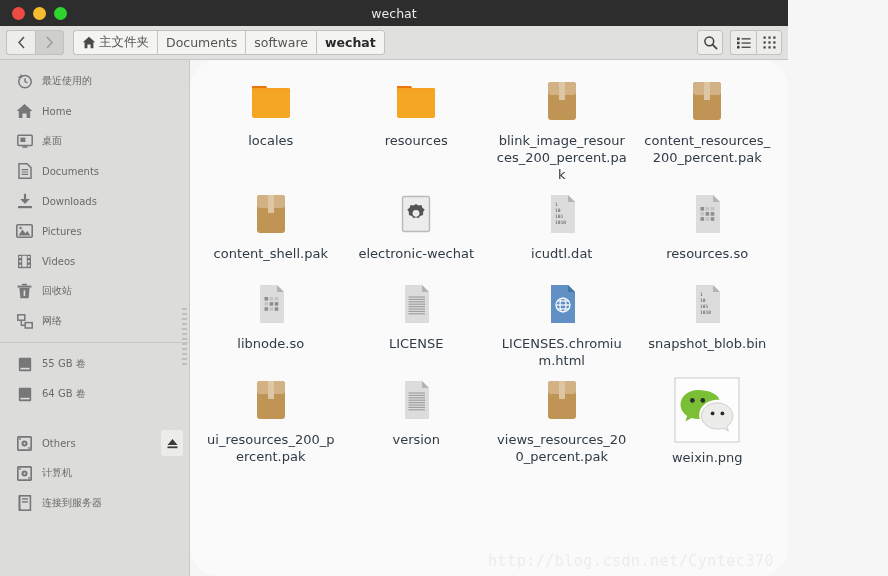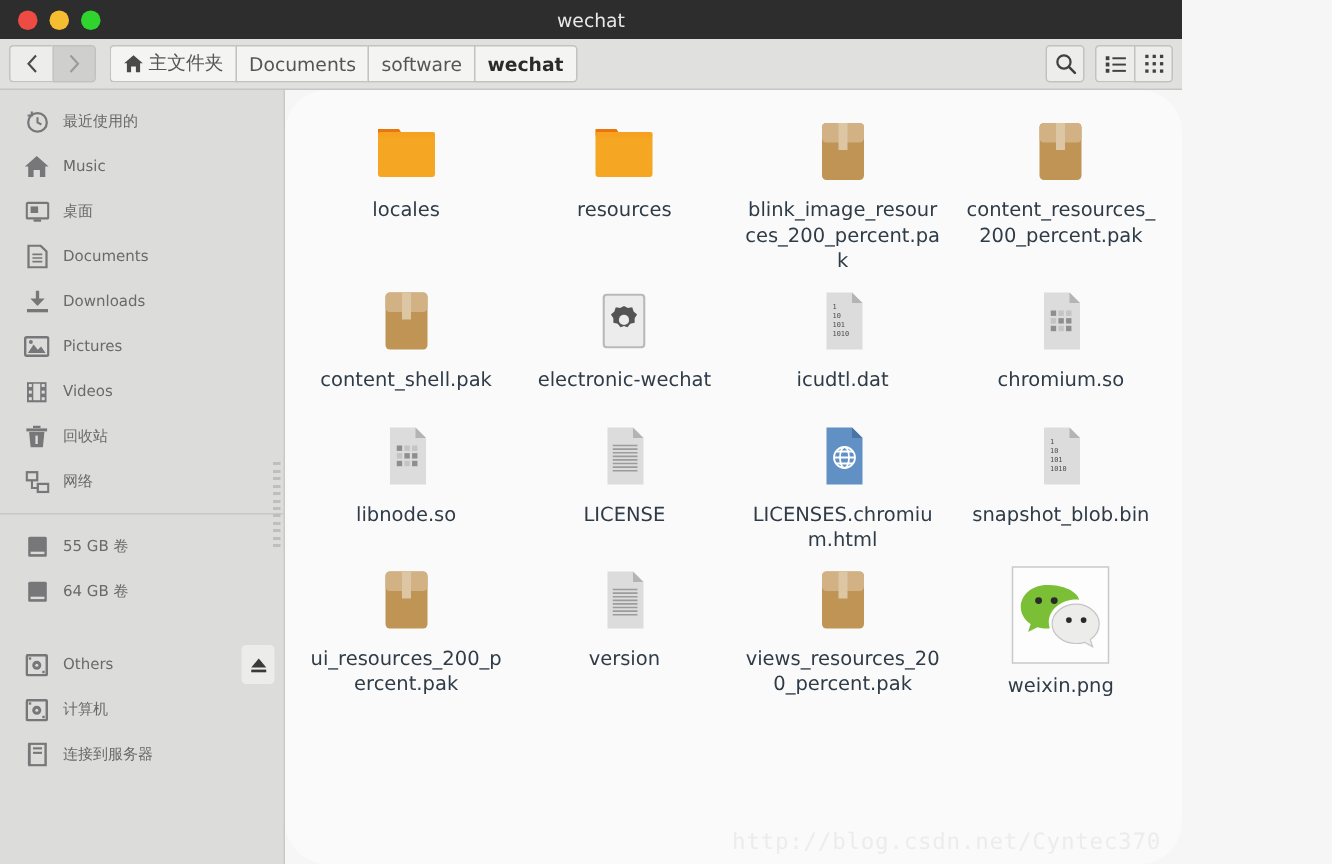--- a/index.html
+++ b/index.html
@@ -279,21 +279,21 @@
         </span>
         <span>最近使用的</span>
       </div>
 
       <div class="side-item">
         <span class="side-icon">
           <svg width="17" height="16" viewBox="0 0 17 16">
               <path d="M8.5 1 L16.4 8 L14.2 8 L14.2 15 L10.6 15 L10.6 10.4 L6.4 10.4 L6.4 15 L2.8 15 L2.8 8 L0.6 8 Z" fill="currentColor"></path>
             </svg>
         </span>
-        <span>Music</span>
+        <span>Home</span>
       </div>
 
       <div class="side-item">
         <span class="side-icon">
           <svg width="16" height="15" viewBox="0 0 16 15">
               <rect x="0.8" y="1.2" width="14.4" height="10.4" rx="1" fill="none" stroke="currentColor" stroke-width="1.5"></rect>
               <rect x="3.4" y="3.6" width="5" height="4.4" fill="currentColor"></rect>
               <rect x="5.4" y="12.2" width="5" height="1.6" fill="currentColor"></rect>
             </svg>
         </span>
@@ -541,21 +541,21 @@
                   <rect x="22.7" y="14" width="3.6" height="3.6" fill="#c4c4c4"></rect>
                 <rect x="12.5" y="19.1" width="3.6" height="3.6" fill="#c4c4c4"></rect>
                   <rect x="17.6" y="19.1" width="3.6" height="3.6"></rect>
                   <rect x="22.7" y="19.1" width="3.6" height="3.6"></rect>
                 <rect x="12.5" y="24.2" width="3.6" height="3.6"></rect>
                   <rect x="17.6" y="24.2" width="3.6" height="3.6" fill="#c4c4c4"></rect>
                   <rect x="22.7" y="24.2" width="3.6" height="3.6"></rect>
               </g>
             </svg>
           </div>
-          <div class="file-label">chromium.so</div>
+          <div class="file-label">resources.so</div>
         </div>
 
         <div class="file">
           <div class="file-icon">
             <svg width="38" height="44" viewBox="0 0 38 44">
               <path d="M8 2 H25 L32 9 V40 H8 Z" fill="#dcdcdc"></path>
               <path d="M25 2 L32 9 H25 Z" fill="#b4b4b4"></path>
               <g fill="#8e8e8e">
                 <rect x="12.5" y="14" width="3.6" height="3.6"></rect>
                   <rect x="17.6" y="14" width="3.6" height="3.6" fill="#c4c4c4"></rect>

